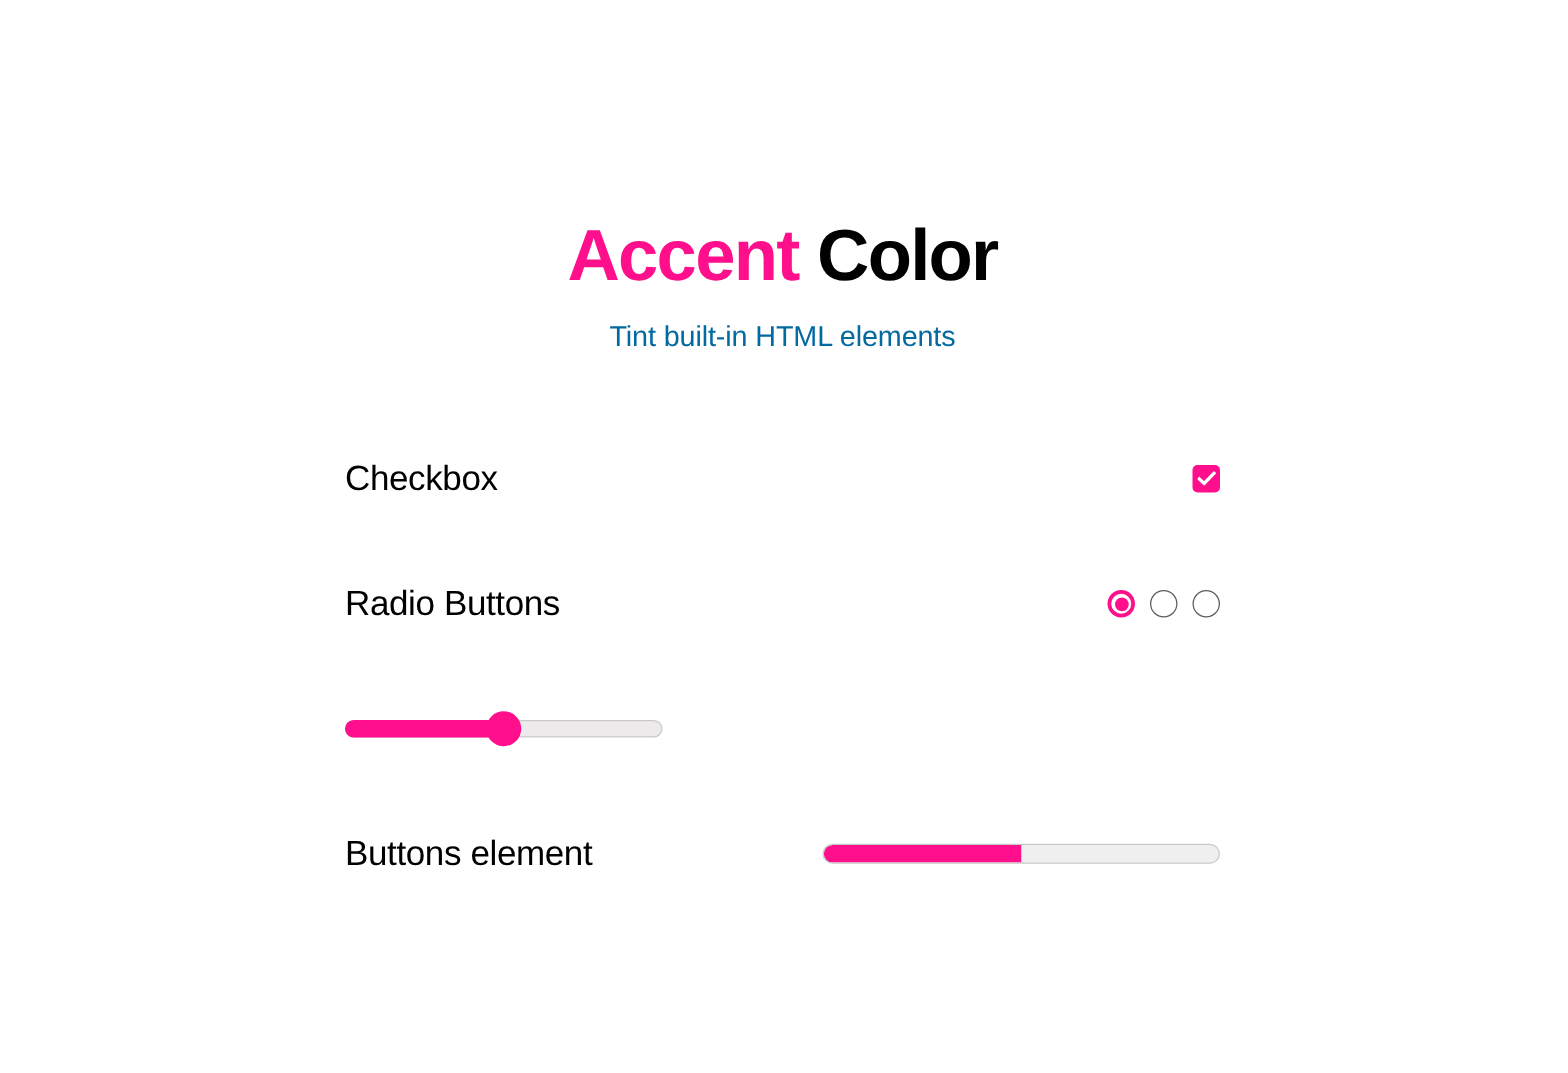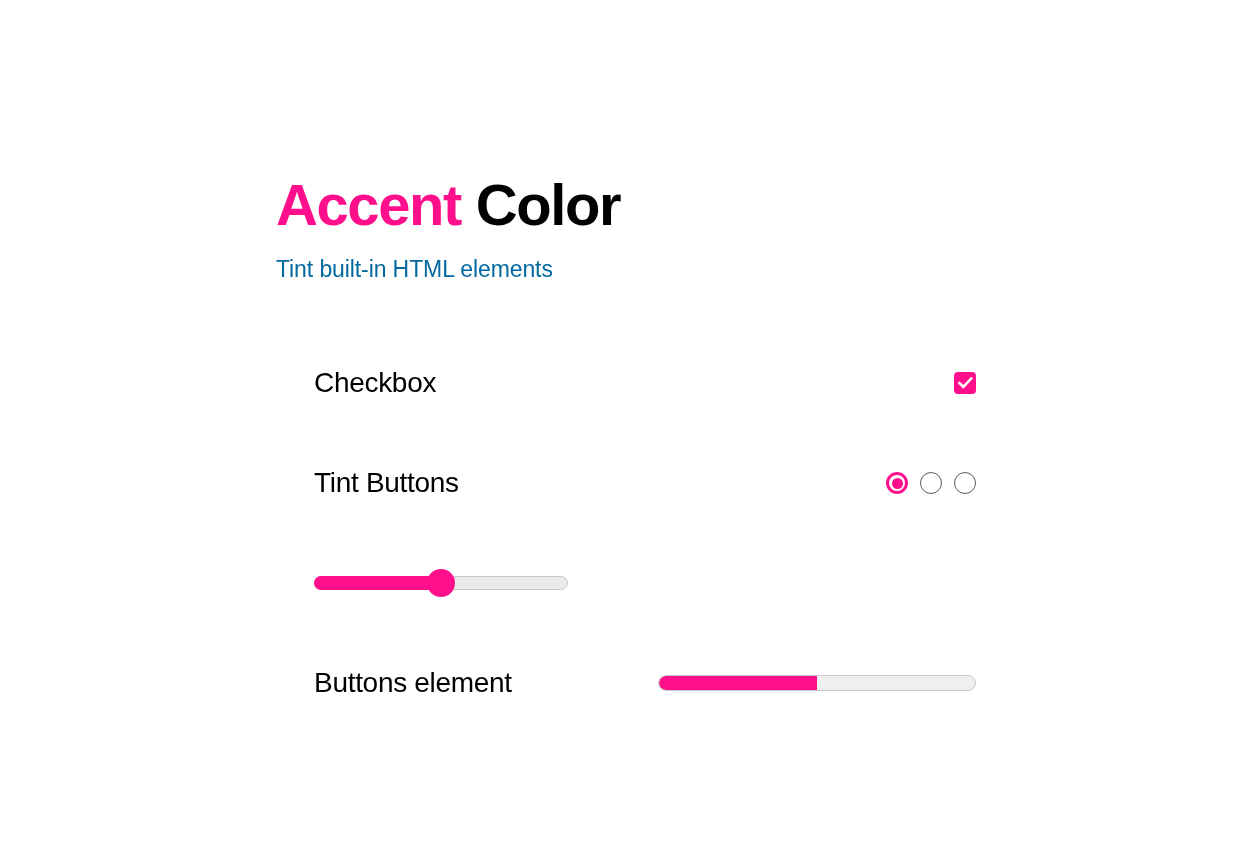--- a/index.html
+++ b/index.html
@@ -12,20 +12,21 @@
     background: #ffffff;
     font-family: "Liberation Sans", sans-serif;
     -webkit-font-smoothing: antialiased;
     overflow: hidden;
   }
 
   .page {
     position: relative;
     width: 1194px;
     height: 858px;
+    text-align: center;
   }
 
   .panel {
     position: absolute;
     left: 276px;
     top: 176px;
     width: 700px;
   }
 
   
@@ -56,21 +57,20 @@
 
   
   .rows {
     padding-top: 50px;
   }
   .row {
     display: flex;
     align-items: center;
     justify-content: space-between;
     height: 100px;
-    margin-left: 38px;
   }
   .row-label {
     font-size: 28px;
     font-weight: 400;
     color: #000000;
     letter-spacing: -0.3px;
     white-space: nowrap;
   }
   .row-control {
     display: flex;
@@ -205,21 +205,21 @@
             <span>
               <svg width="15" height="12" viewBox="0 0 15 12" aria-hidden="true">
                 <path d="M1.4 6.1 L5.3 9.8 L13.2 1.6" fill="none" stroke="#ffffff" stroke-width="2.6" stroke-linecap="square" stroke-linejoin="miter"></path>
               </svg>
             </span>
           </div>
         </div>
       </div>
 
       <div class="row">
-        <div class="row-label">Tint Buttons</div>
+        <div class="row-label">Radio Buttons</div>
         <div class="row-control">
           <div class="radio-group">
             <div class="radio checked">
                 <span class="dot"></span>
               </div>
             <div class="radio"></div>
             <div class="radio"></div>
           </div>
         </div>
       </div>

